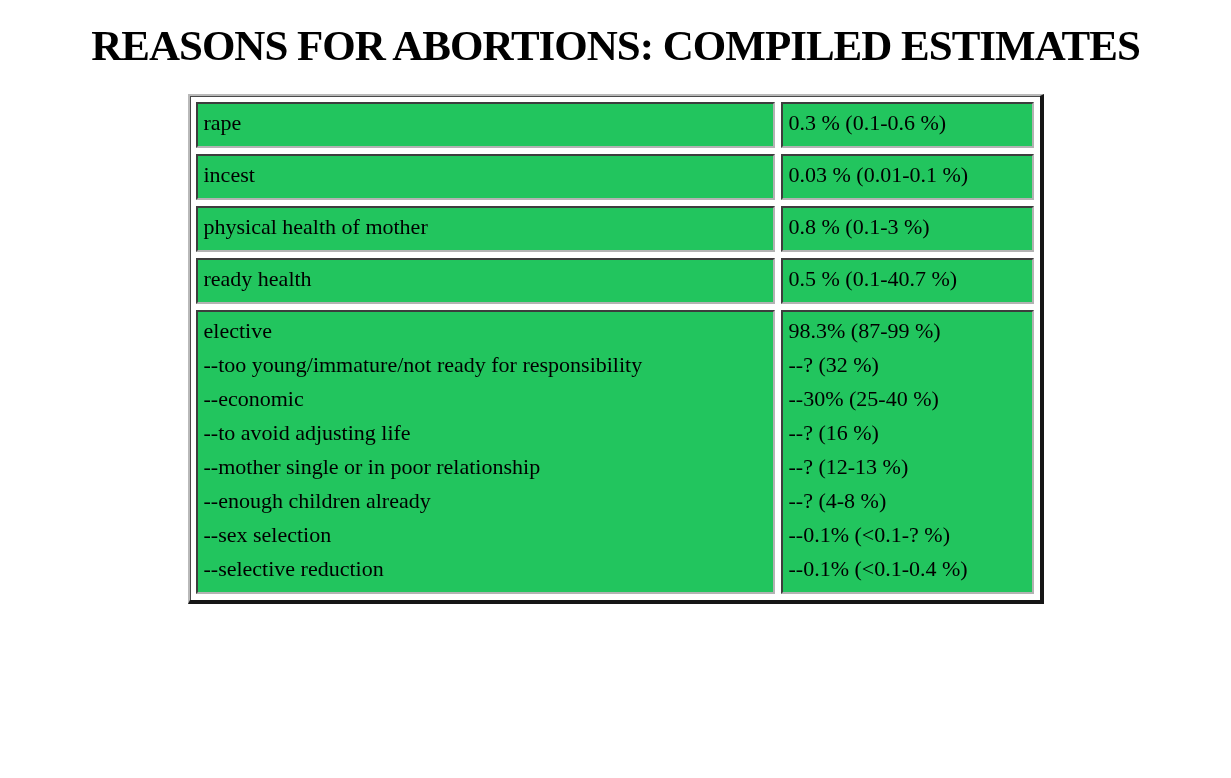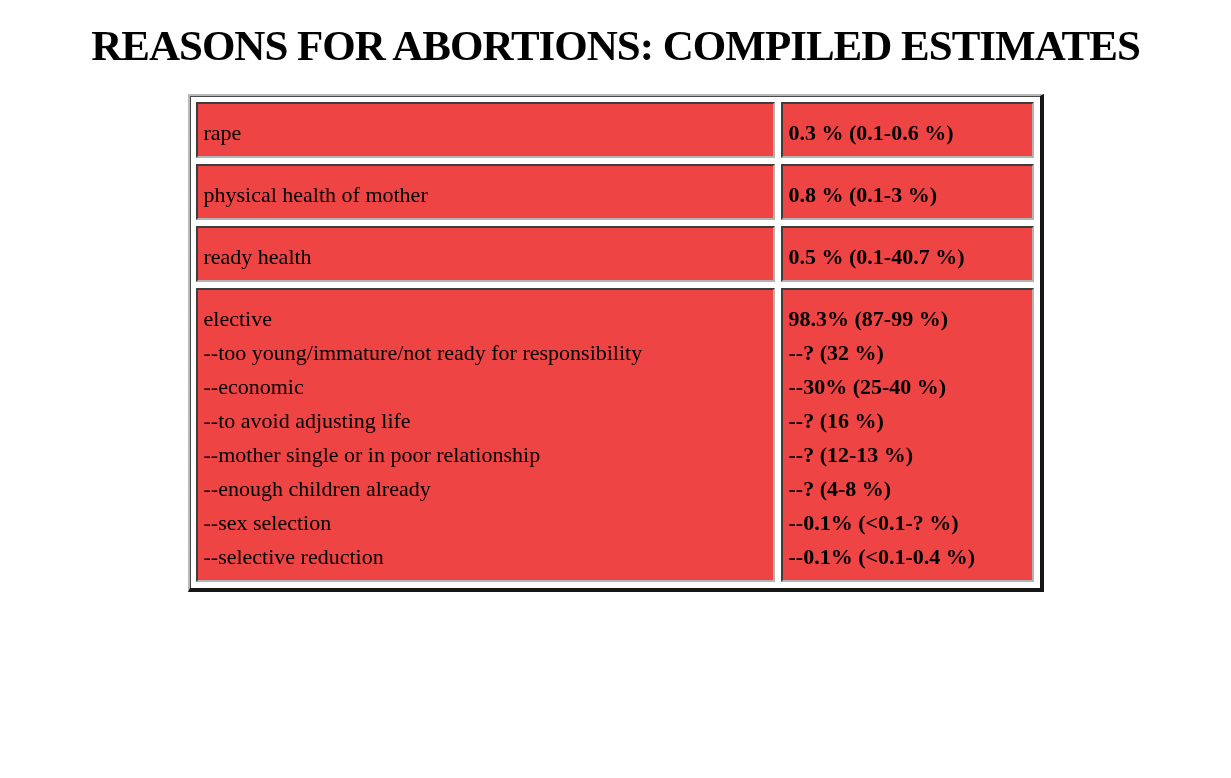--- a/index.html
+++ b/index.html
@@ -34,47 +34,51 @@
     border-collapse: separate;
     border-spacing: 6px;
     background: #ffffff;
     
     border-style: solid;
     border-width: 2px 4px 4px 2px;
     border-color: #b9b9b9 #161616 #161616 #b9b9b9;
     box-shadow: inset 1px 1px 0 0 #4a4a4a;
   }
   td {
-    background: #ef4444;
+    background: #22c55e;
     font-size: 22px;
     line-height: 34px;
     vertical-align: middle;
-    padding: 12px 8px 6px 6px;
+    padding: 2px 8px 6px 6px;
     white-space: pre-line;
     overflow: hidden;
     
     border-style: solid;
     border-width: 2px;
     border-color: #3d3d3d #b3b3b3 #b3b3b3 #3d3d3d;
   }
   td.reason-cell   { width: 561px; }
-  td.estimate-cell { width: 235px; font-weight: bold; }
+  td.estimate-cell { width: 235px; }
 </style>
 </head>
 <body>
 
 <div class="page">
 
   <h1 class="title">REASONS FOR ABORTIONS: COMPILED ESTIMATES</h1>
 
   <table class="estimates">
     <tbody>
       <tr>
         <td class="reason-cell">rape</td>
         <td class="estimate-cell">0.3 % (0.1-0.6 %)</td>
+      </tr>
+      <tr>
+        <td class="reason-cell">incest</td>
+        <td class="estimate-cell">0.03 % (0.01-0.1 %)</td>
       </tr>
       <tr>
         <td class="reason-cell">physical health of mother</td>
         <td class="estimate-cell">0.8 % (0.1-3 %)</td>
       </tr>
       <tr>
         <td class="reason-cell">ready health</td>
         <td class="estimate-cell">0.5 % (0.1-40.7 %)</td>
       </tr>
       <tr>

